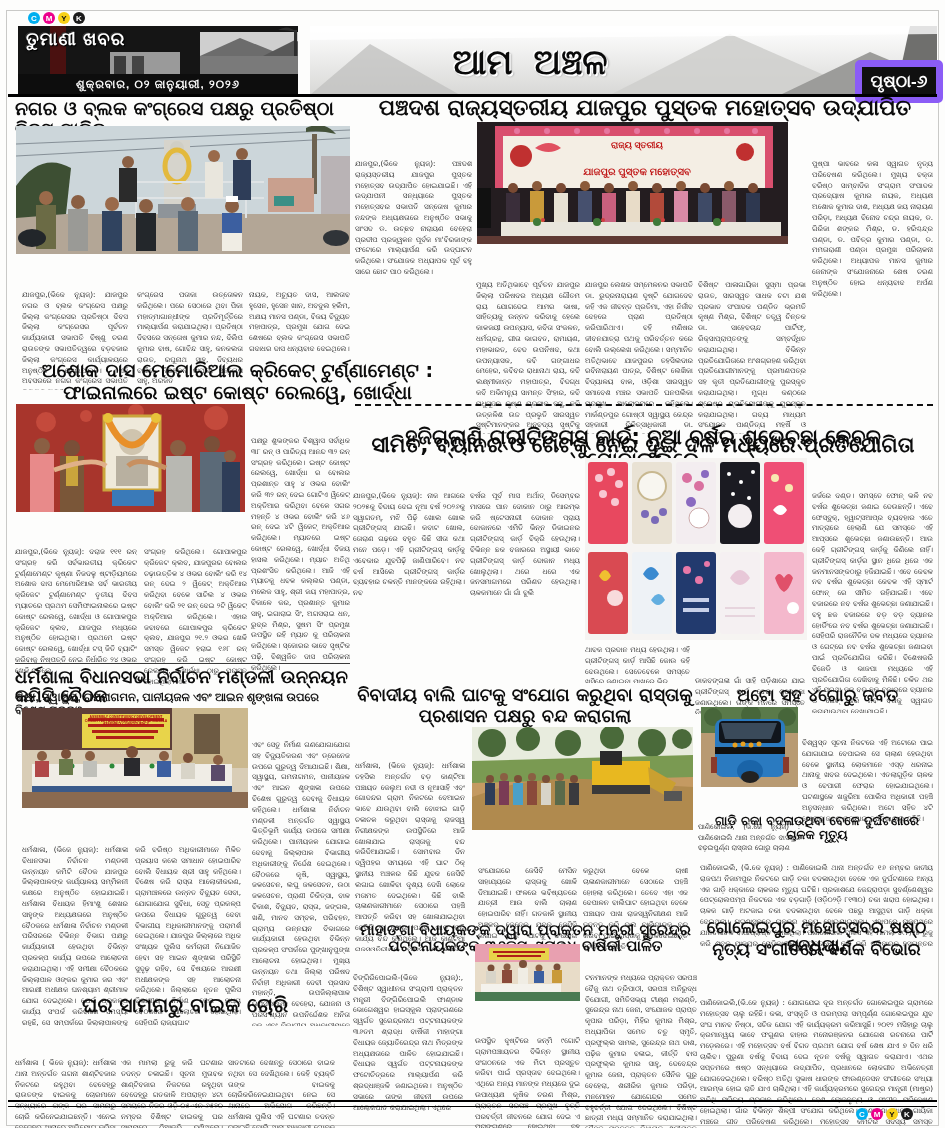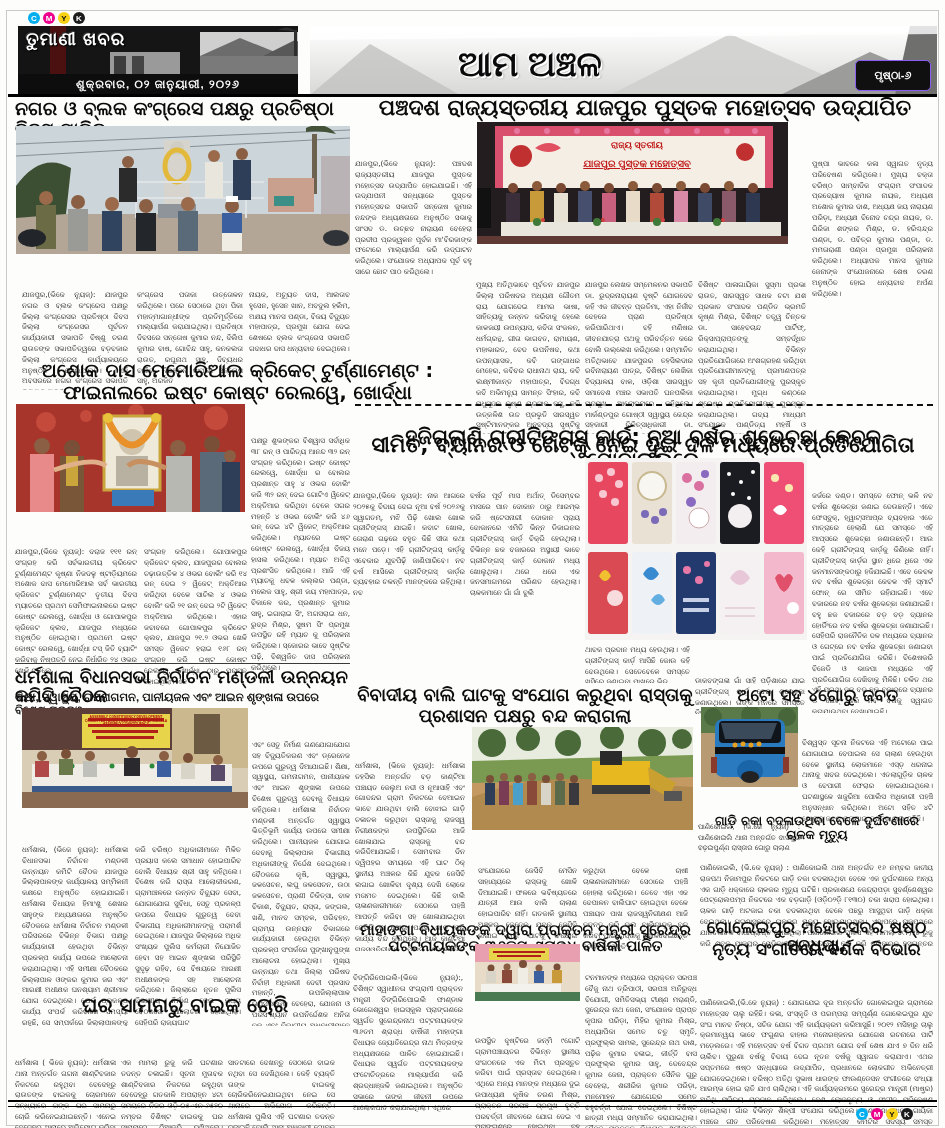--- a/index.html
+++ b/index.html
@@ -23,23 +23,23 @@
   .cmyk{display:flex;gap:3px;}
   .dot{width:12px;height:12px;border-radius:50%;font-size:8px;font-weight:700;color:#fff;
        display:flex;align-items:center;justify-content:center;font-family:"Liberation Sans",sans-serif;}
   
   #masthead-box{background:#141414;overflow:hidden;}
   #masthead-title{position:absolute;left:8px;top:3px;font-size:18px;font-weight:800;color:#fff;
       text-shadow:0 0 3px #000,1px 1px 0 #000, -1px -1px 0 #444;letter-spacing:1px;}
   #date-strip{position:absolute;left:0;bottom:0;width:100%;height:21px;background:#0d0d0d;color:#fefefe;
       font-size:11.5px;font-weight:700;display:flex;align-items:center;justify-content:center;letter-spacing:1px;}
   #section-title{font-size:35px;font-weight:800;color:#0a0a0a;
-      text-shadow:1.5px 1.5px 0 #ffffff,-1.5px -1.5px 0 #ffffff,2px 2px 2px #9a9a9a;}
-  #page-box{background:#101010;border:1px solid #8b5cf6;border-radius:5px;color:#fff;
-      display:flex;align-items:center;justify-content:center;font-size:11px;font-weight:700;}
+      text-shadow:1.5px 1.5px 0 #ffffff,-1.5px -1.5px 0 #ffffff,2px 2px 2px #9a9a9a;font-family:Liberation Mono, monospace;}
+  #page-box{background:#101010;border:7px solid #8b5cf6;border-radius:5px;color:#fff;
+      display:flex;align-items:center;justify-content:center;font-size:17px;font-weight:700;}
   .photo{overflow:hidden;background:#fde047;}
   .photo svg{display:block;}
   .overlay-red{position:absolute;color:#c01818;font-weight:700;text-align:center;line-height:1.2;}
   .overlay-banner{position:absolute;color:#b01010;font-weight:700;text-align:center;line-height:1.1;
       font-size:3.4px;font-family:"Liberation Sans",sans-serif;}
 </style>
 </head>
 <body>
 
 <div id="page">
@@ -206,21 +206,21 @@
       </g>
       <g fill="#d04040">
         <circle cx="66" cy="98" r="2"></circle>
           <circle cx="126" cy="98" r="2"></circle>
           <circle cx="186" cy="98" r="2"></circle>
           <circle cx="246" cy="98" r="2"></circle>
       </g>
       <rect x="0" y="114" width="311" height="8" fill="#5f3a34"></rect>
     </svg>
     <div class="overlay-red" style="left:70px;top:18px;width:180px;font-size:9px;">ରାଜ୍ୟ ସ୍ତରୀୟ</div>
-    <div class="overlay-red" style="left:60px;top:36px;width:200px;font-size:10px;text-decoration:underline;">ଯାଜପୁର ପୁସ୍ତକ ମହୋତ୍ସବ</div>
+    <div class="overlay-red" style="left:60px;top:44px;width:200px;font-size:10px;">ଯାଜପୁର ପୁସ୍ତକ ମହୋତ୍ସବ</div>
   </div>
   <div class="abs bt" style="left:476px;top:248px;width:104px;height:154px;">ମୁଖ୍ୟ ଅତିଥିଭାବେ ପୂର୍ବତନ ଯାଜପୁର ଜିଲ୍ଲା ପରିଷଦର ଅଧ୍ୟକ୍ଷ ଗୌତମ ରାୟ ଯୋଗଦେଇ ଆମର ଭାଷା, ସାହିତ୍ୟକୁ ଉନ୍ନତ କରିବାକୁ ହେଲେ କାଳଜୟୀ ଉପନ୍ୟାସ, କବିତା ସଂକଳନ, ଧର୍ମଗ୍ରନ୍ଥ, ଗୀତା ଭାଗବତ, ରାମାୟଣ, ମହାଭାରତ, ବେଦ ଉପନିଷଦ, କଥା ଉପନ୍ୟାସକ, କବି ଗଙ୍ଗାଧର ମେହେର, କବିବର ରାଧାନାଥ ରାୟ, କବି ଲକ୍ଷ୍ମୀକାନ୍ତ ମହାପାତ୍ର, ବିଦଗ୍ଧ କବି ଅଭିମନ୍ୟୁ ସାମନ୍ତ ସିଂହାର, କବି ମଧୁସୂଦନ କୃଷ୍ଣ ପ୍ରସାଦ ବସୁ, କବି ଉତ୍କଳିଶ ଉଚ୍ଚ ପ୍ରଭୃତି ସାରସ୍ୱତ ସୃଷ୍ଟିମାନଙ୍କର ଅନବଦ୍ୟ ସୃଷ୍ଟିକୁ ପଠନ କରିବାର ଆବଶ୍ୟକତା ରହିଛି ବୋଲି ପ୍ରକାଶ କରିଥିଲେ। ମୁଖ୍ୟ ବକ୍ତାଭାବେ</div>
   <div class="abs bt" style="left:585px;top:248px;width:108px;height:154px;">ଯାଜପୁର ଲେଖକ ସମ୍ମେଳନର ସଭାପତି ଡା. ରୁଦ୍ରନାରାୟଣ ଦୃଷ୍ଟି ଯୋଗଦେବ କହି ଏକ ଜୀବନ୍ତ ପ୍ରତିମା, ଏହା ନିର୍ଜୀବ ଦେହରେ ପ୍ରାଣ ପ୍ରତିଷ୍ଠା କରିପାରିଥାଏ। ବହି ମଣିଷର ଜୀବନଯାତ୍ରା ପଥକୁ ପରିବର୍ତ୍ତନ କରେ ବୋଲି ଉଲ୍ଲେଖ କରିଥିଲେ। ସମ୍ମାନିତ ଅତିଥିଭାବେ ଯାଜପୁରର ତହସିଲଦାର ରବିନାରାୟଣ ପାତ୍ର, ବିଶିଷ୍ଟ ଲେଖିକା ବିଦ୍ୟାଳୟ ବାଳ, ଓଡ଼ିଶା ସାରସ୍ୱତ ସମାବେଶ ମଞ୍ଚର ସଭାପତି ଘନପଲିକା ପ୍ରମୁଖ ଆଲୋଚନାରେ କହିଥିଲେ। ମାର୍କଣ୍ଡପୁର ଗୋଷ୍ଠୀ ସ୍ୱାସ୍ଥ୍ୟ କେନ୍ଦ୍ର ସହକାରୀ ଚିକିତ୍ସାଧିକାରୀ ଡା. ରୁଦ୍ରନାରାୟଣ ସାହୁ, ଜଗତସିଂହପୁର</div>
   <div class="abs bt" style="left:698px;top:248px;width:108px;height:154px;">ବିଶିଷ୍ଟ ପାଳାଗାୟିକା ସୁସ୍ମା ପ୍ରଭା ରାଉତ, ସାରସ୍ୱତ ସାଧକ ଚଟା ଯଶ ପ୍ରଭାତ ସଂପାଦକ ପଣ୍ଡିତ ଭ୍ରମତି କୃଷ୍ଣ ମିଶ୍ର, ବିଶିଷ୍ଟ ତତ୍ତ୍ୱ ଚିନ୍ତକ ଡା. ସାହେବଚାନ୍ଦ ପାର୍ଟିଫ୍, ରିକ୍ସାପ୍ରାପ୍ତଙ୍କୁ ସମ୍ବର୍ଦ୍ଧିତ କରାଯାଇଥିଲା। ବିଭିନ୍ନ ପ୍ରତିଯୋଗିତାରେ ଅଂଶଗ୍ରହଣ କରିଥିବା ପ୍ରତିଯୋଗୀମାନଙ୍କୁ ପ୍ରମାଣପତ୍ର ସହ କୃତୀ ପ୍ରତିଯୋଗୀଙ୍କୁ ପୁରସ୍କୃତ କରାଯାଇଥିଲା। ମୁଗ୍ଧ କଣ୍ଠରେ ଶ୍ରେଷ୍ଠ ପ୍ରତିଯୋଗୀଙ୍କୁ ପୁରସ୍କୃତ କରାଯାଇଥିଲା। ଗଦ୍ୟ ମାଧ୍ୟମ ସଂଯୋଜକ ପାଣ୍ଡିତ୍ୟ ମହର୍ଷି ଓ ସାଂସ୍କୃତିକ ସଂପାଦକ ସନ୍ତୋଷ କୁମାର ମିଶ୍ର ସମଗ୍ର କାର୍ଯ୍ୟର ଶୃଙ୍ଖଳନା କରିଥିଲେ।</div>
   <div class="abs bt" style="left:812px;top:127px;width:121px;height:275px;">ପୁଷ୍ପା ଭାବରେ କଳା ସ୍ୱାଗତ ନୃତ୍ୟ ପରିବେଷଣ କରିଥିଲେ। ମୁଖ୍ୟ ବକ୍ତା ବରିଷ୍ଠ ସାମ୍ବାଦିକ ସଂଗ୍ରାମ ସଂପାଦକ ପ୍ରଦ୍ୟୋଷ କୁମାର ନାୟକ, ଅଧ୍ୟକ୍ଷ ଅଶୋକ କୁମାର ଦାଶ, ଅଧ୍ୟକ୍ଷ ଜୟ ନାରାୟଣ ପରିଡ଼ା, ଅଧ୍ୟକ୍ଷ ବିନୋଦ ଚନ୍ଦ୍ର ନାୟକ, ଡ. ଗିରିଜା ଶଙ୍କର ମିଶ୍ର, ଡ. ହରିଶ୍ଚନ୍ଦ୍ର ପଣ୍ଡା, ଡ. ପବିତ୍ର କୁମାର ପଣ୍ଡା, ଡ. ମମତାରାଣୀ ପଣ୍ଡା ପ୍ରମୁଖ ପରିଚାଳନା କରିଥିଲେ। ଅଧ୍ୟାପକ ମାନସ କୁମାର ଜେନାଙ୍କ ସଂଯୋଜନାରେ ଶେଷ ଚରଣ ଅନୁଷ୍ଠିତ ହୋଇ ଧନ୍ୟବାଦ ଅର୍ପଣ କରିଥିଲେ।</div>
   <div class="abs dashes" style="left:355px;top:404px;width:578px;height:0;"></div>
 
   <div class="abs hl center" style="left:15px;top:360px;width:445px;font-size:19px;">ଅଶୋକ ଦାସ ମେମୋରିଆଲ କ୍ରିକେଟ୍ ଟୁର୍ଣ୍ଣାମେଣ୍ଟ :</div>
   <div class="abs hl center" style="left:15px;top:382px;width:445px;font-size:19px;">ଫାଇନାଲରେ ଇଷ୍ଟ କୋଷ୍ଟ ରେଲୱେ, ଖୋର୍ଦ୍ଧା</div>
   <div class="abs photo" style="left:16px;top:404px;width:229px;height:108px;">

